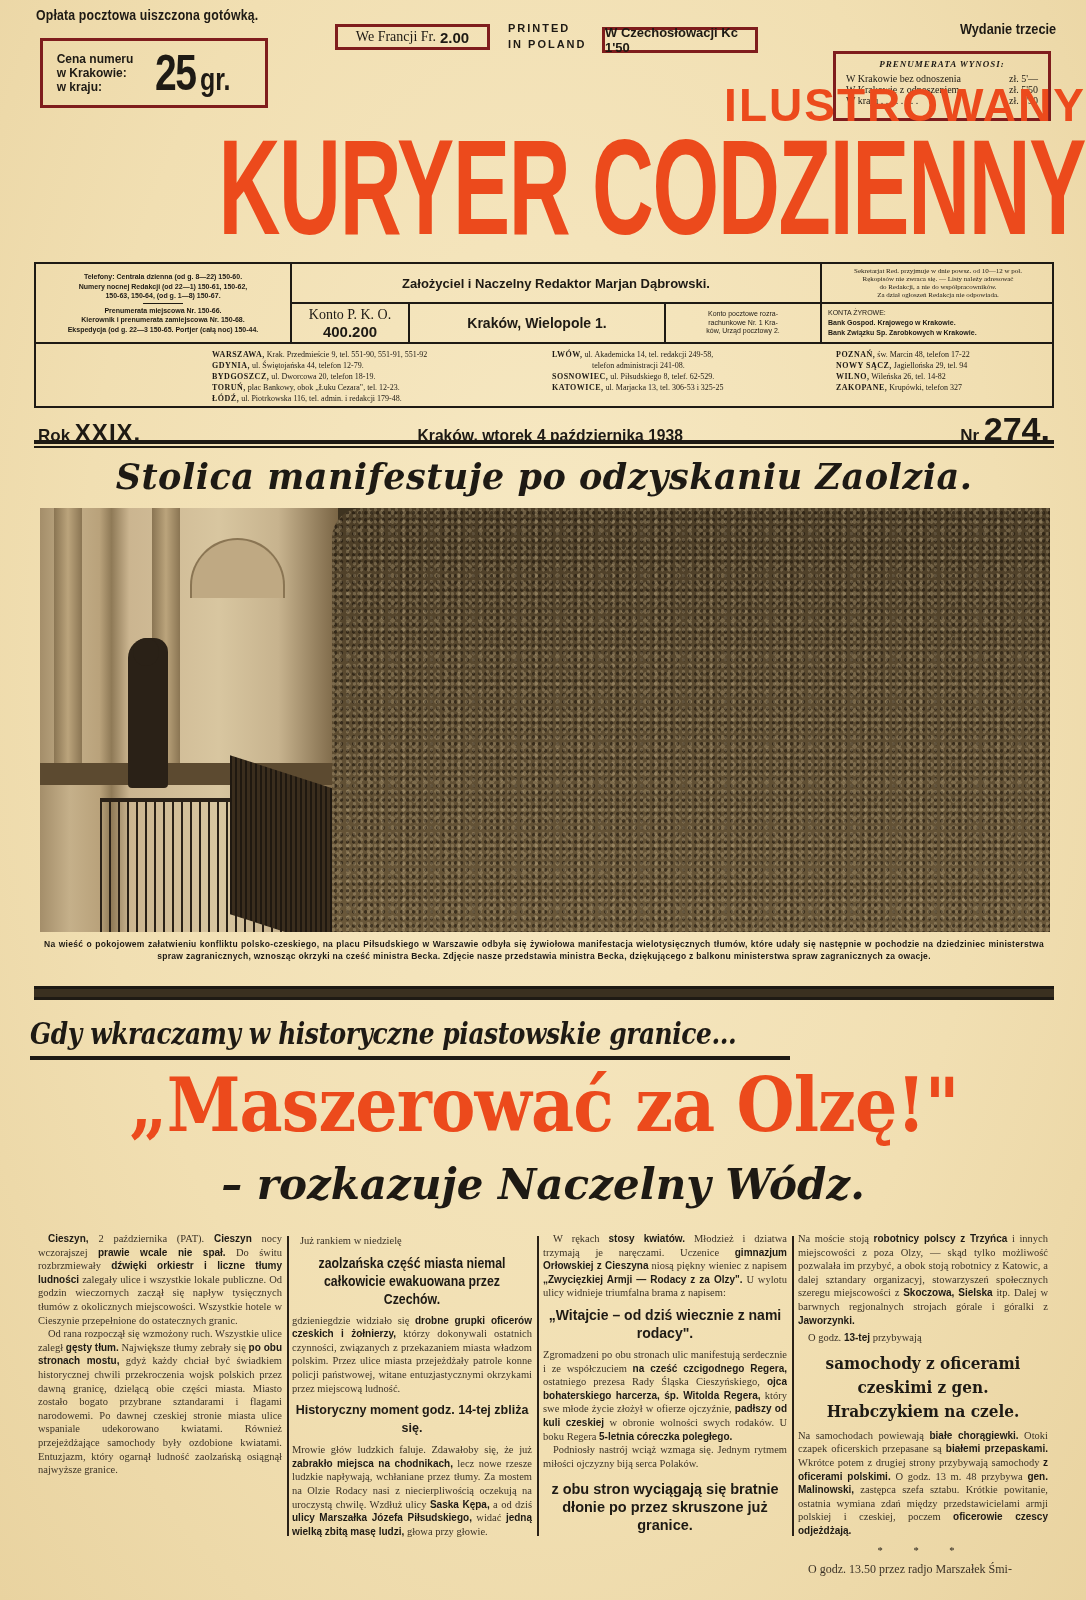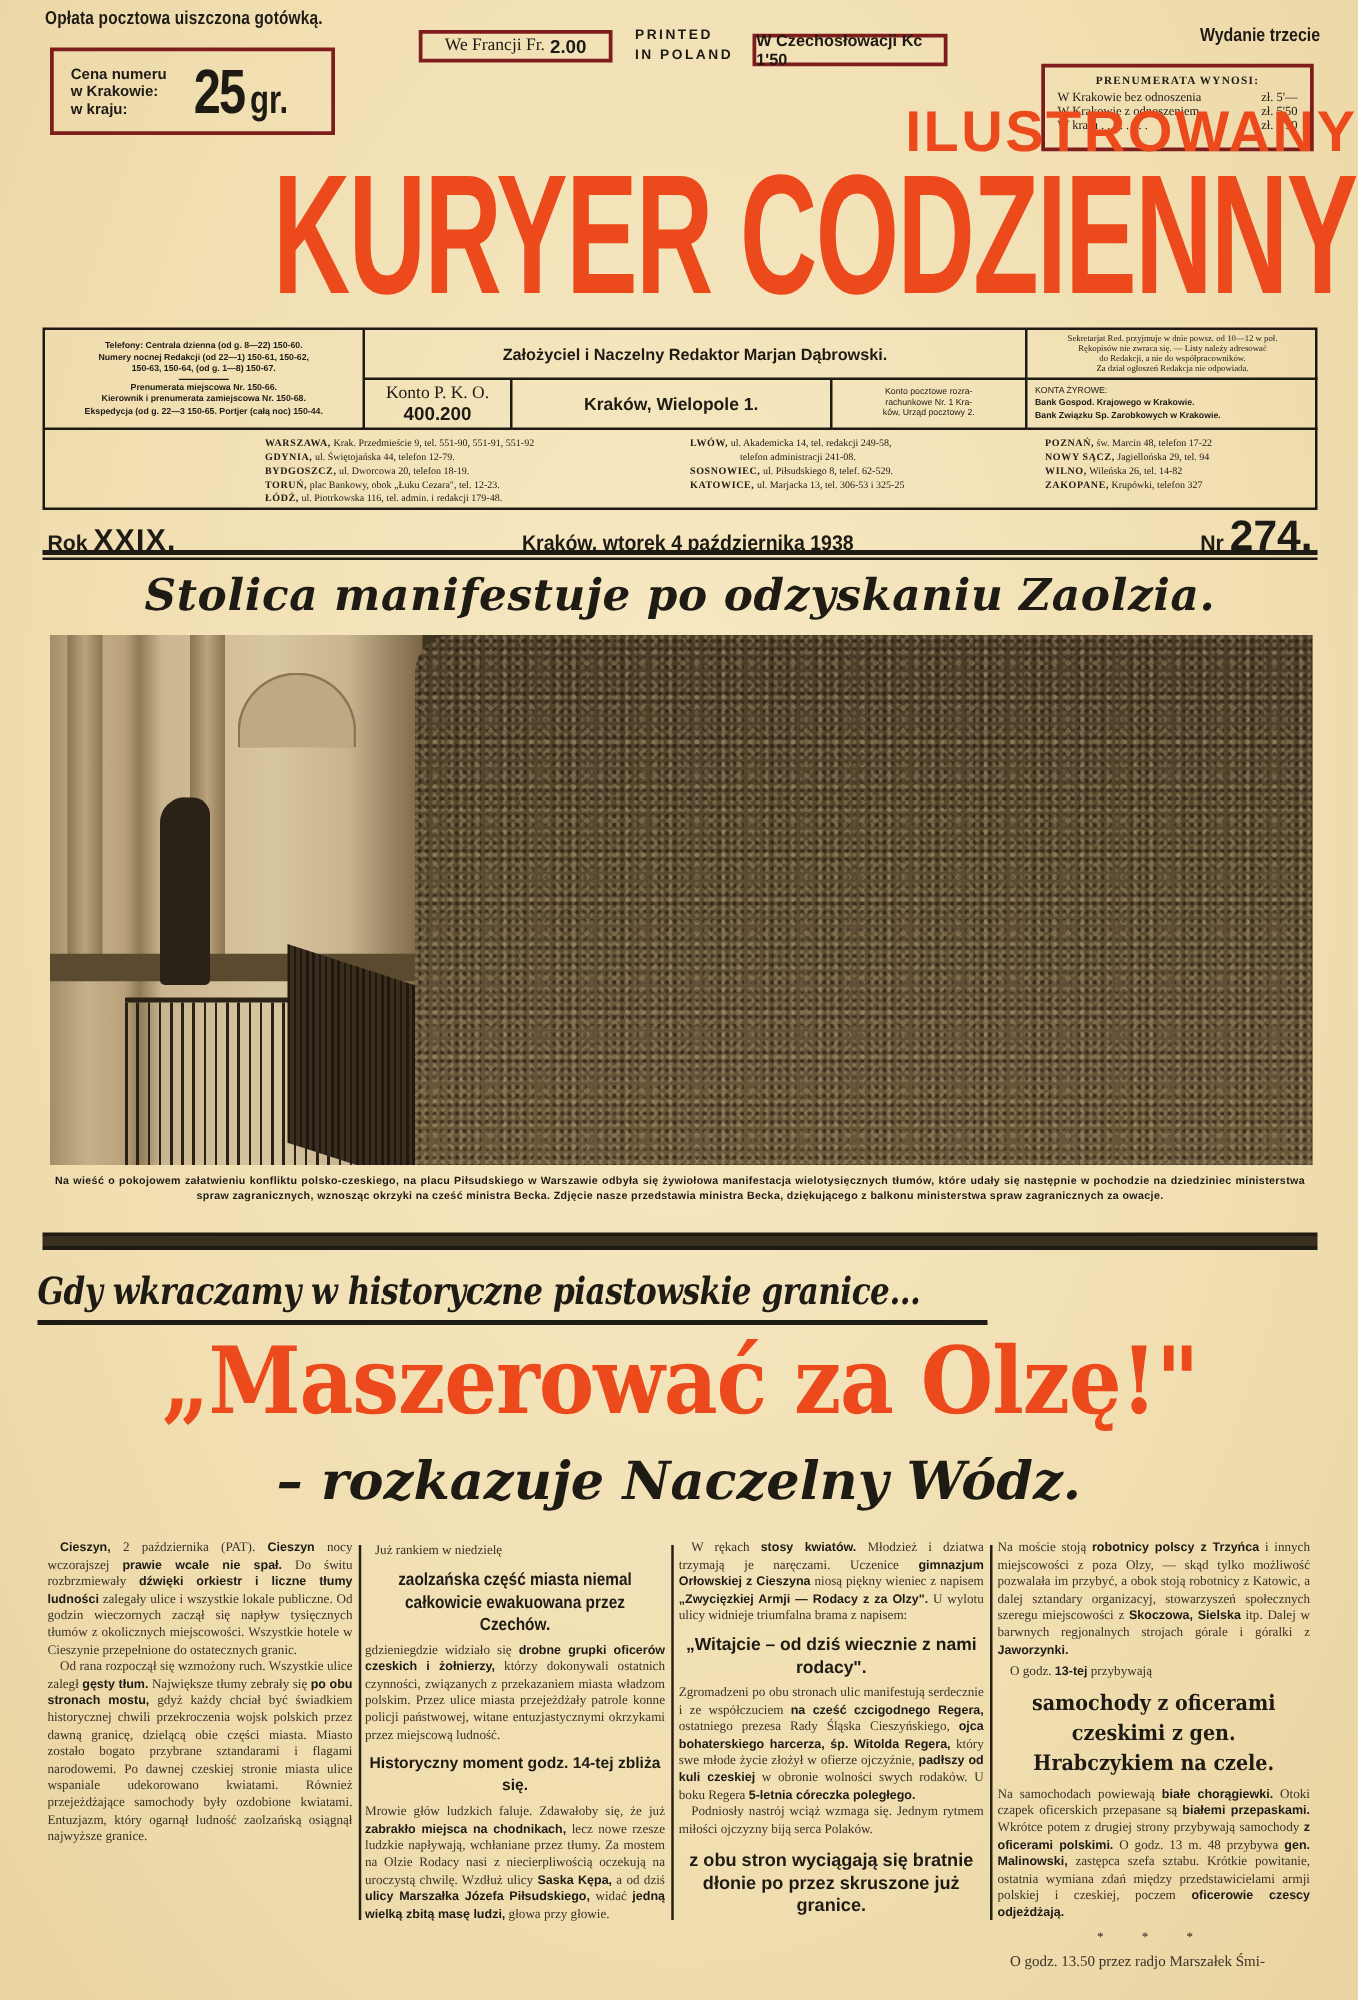--- a/index.html
+++ b/index.html
@@ -21,21 +21,21 @@
   #price-labels { font: bold 12px "Liberation Sans", sans-serif; line-height: 14px; width: 92px; }
   #price-value { font: bold 50px "Liberation Sans", sans-serif; transform: scaleX(0.78); transform-origin: left; letter-spacing: -2px; margin-left: 6px; }
   #price-value .gr { font-size: 32px; letter-spacing: 0; margin-left: 6px; }
 
   #france-box { left: 335px; top: 24px; width: 155px; height: 26px; font: 14px "Liberation Serif", serif; display:flex; align-items:center; justify-content:center; gap:4px; }
   #france-box b { font: bold 15px "Liberation Sans", sans-serif; }
   #printed { left: 508px; top: 20px; font: bold 11px "Liberation Sans", sans-serif; letter-spacing: 2px; line-height: 16px; }
   #czech-box { left: 602px; top: 27px; width: 156px; height: 26px; font: bold 13px "Liberation Sans", sans-serif; display:flex; align-items:center; justify-content:center; transform-origin:left; }
   #edition { right: 30px; top: 20px; font: bold 15px "Liberation Sans", sans-serif; transform: scaleX(0.85); transform-origin: right; }
   #subscr-box { left: 833px; top: 51px; width: 218px; height: 70px; font: 10px "Liberation Serif", serif; padding: 5px 10px; line-height: 11px; }
-  #subscr-box .title { font-weight: bold; text-align: center; font-size: 9px; letter-spacing: 1px; margin-bottom: 3px; }
+  #subscr-box .title { font-weight: bold; text-align: center; font-size: 9px; letter-spacing: 1px; margin-bottom: 3px; font-style: italic; }
   #subscr-box .row { display: flex; justify-content: space-between; }
 
   
   #mast-top { left: 0; width: 1086px; top: 78px; text-align: right; font: bold 46px "Liberation Sans", sans-serif; letter-spacing: 2px; transform: scaleX(1.0); }
   #mast-main { left: 26px; width: 1040px; top: 122px; height: 130px; text-align: center; font: bold 136px/130px "Liberation Sans", sans-serif; transform: scaleX(0.63); transform-origin: center; white-space: nowrap; letter-spacing: -2px; }
 
   
   #info { left: 34px; top: 262px; width: 1020px; height: 146px; border: 2px solid #1e1a14; }
   .cell { position: absolute; border-right: 2px solid #1e1a14; border-bottom: 2px solid #1e1a14; font-size: 8px; line-height: 9.5px; text-align: center; display:flex; flex-direction:column; justify-content:center; font-family: "Liberation Sans", sans-serif; }
   .cell.noR { border-right: none; }

